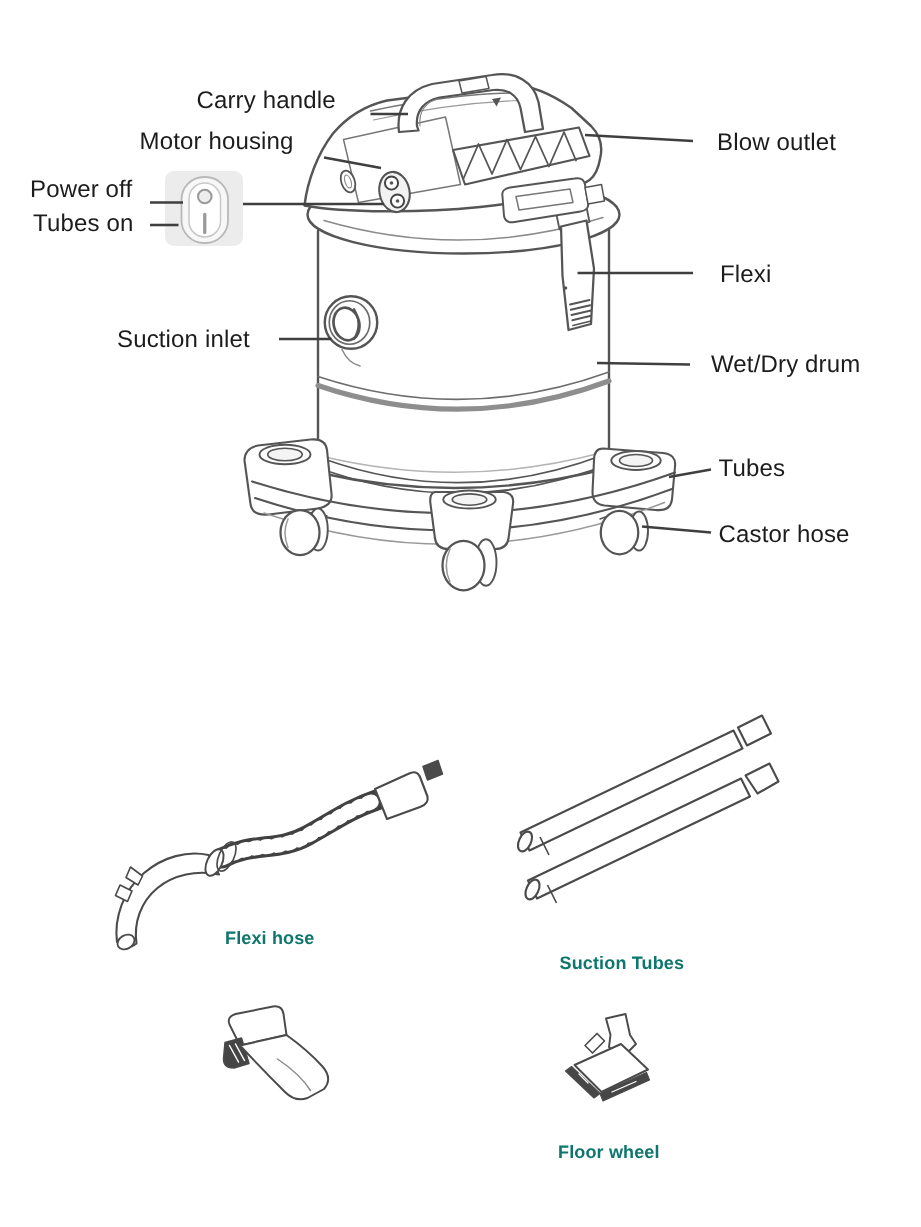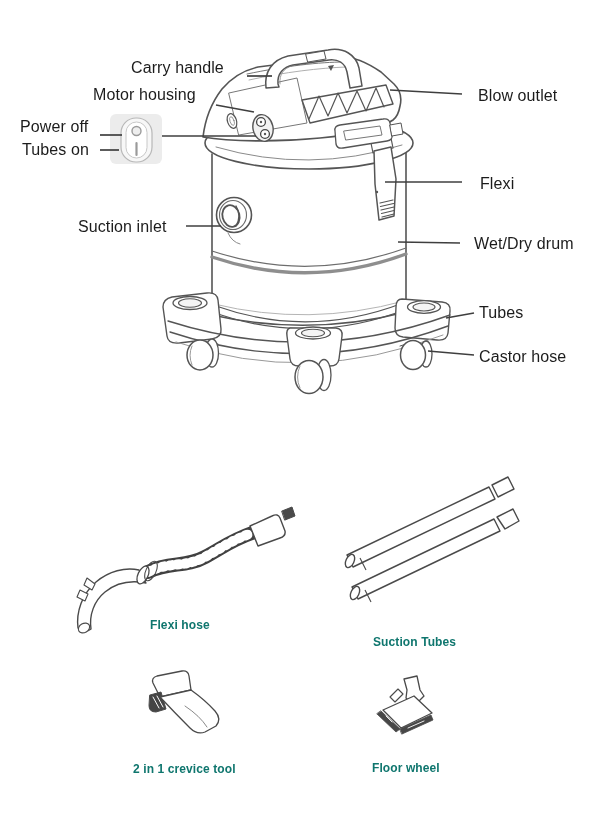--- a/index.html
+++ b/index.html
@@ -199,16 +199,15 @@
   <div class="lbl" style="left:78px;top:201px">Suction inlet</div>
 
   <div class="lbl" style="left:478px;top:70px">Blow outlet</div>
   <div class="lbl" style="left:480px;top:158px">Flexi</div>
   <div class="lbl" style="left:474px;top:218px">Wet/Dry drum</div>
   <div class="lbl" style="left:479px;top:287px">Tubes</div>
   <div class="lbl" style="left:479px;top:331px">Castor hose</div>
 
   <div class="cap" style="left:150px;top:600px">Flexi hose</div>
   <div class="cap" style="left:373px;top:617px">Suction Tubes</div>
-  <div class="cap" style="left:133px;top:744px">2 in 1 crevice tool</div>
   <div class="cap" style="left:372px;top:743px">Floor wheel</div>
 
 </div>
 
 </body></html>

